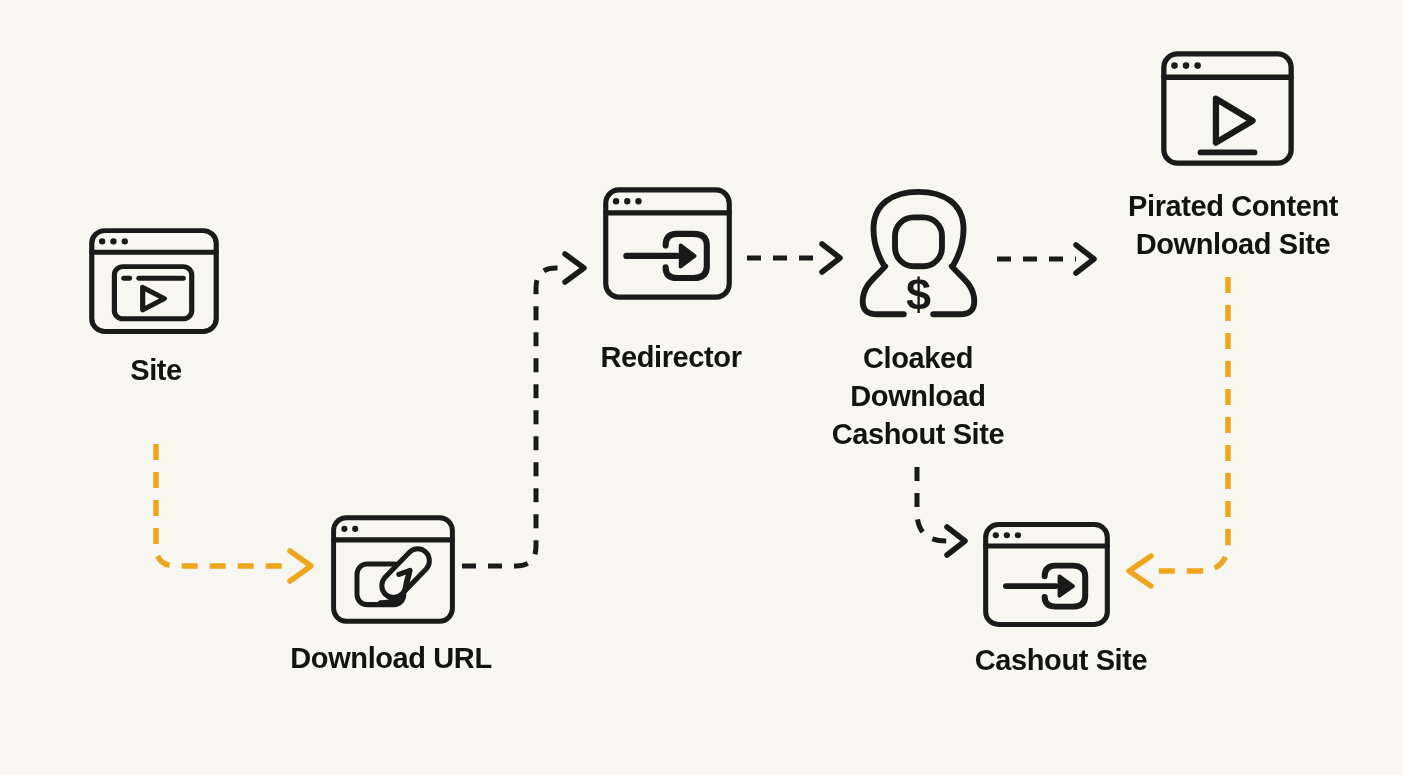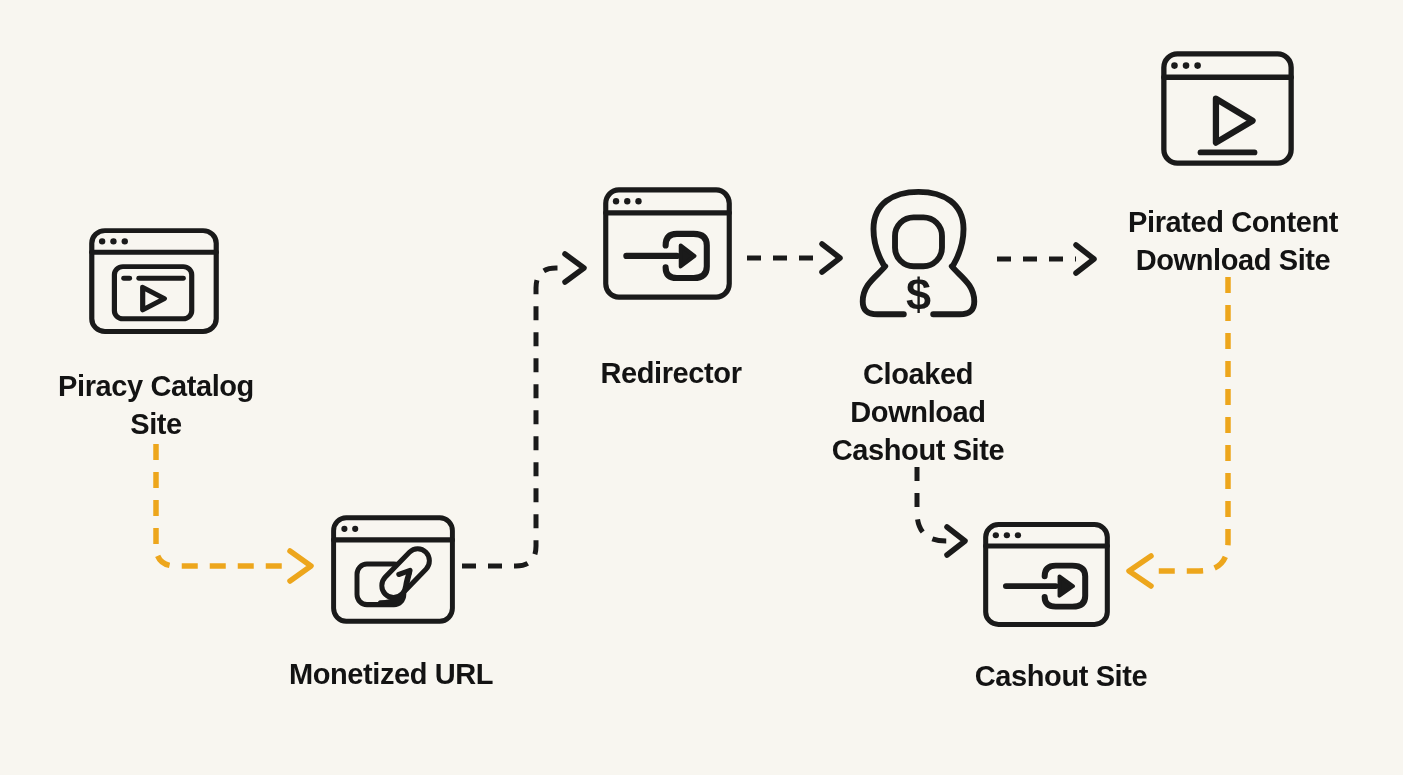--- a/index.html
+++ b/index.html
@@ -21,21 +21,20 @@
   .label{
     position:absolute;
     transform:translateX(-50%);
     text-align:center;
     color:#131313;
     font-weight:bold;
     font-size:29px;
     line-height:38px;
     letter-spacing:-0.4px;
     white-space:nowrap;
-    margin-top:16px;
   }
   
   #n1-icon{left:88px;  top:227px; width:132px; height:108px;}
   #n2-icon{left:330px; top:514px; width:126px; height:111px;}
   #n3-icon{left:602px; top:186px; width:131px; height:115px;}
   #n4-icon{left:850px; top:186px; width:137px; height:137px;}
   #n5-icon{left:1160px;top:50px;  width:135px; height:117px;}
   #n6-icon{left:982px; top:521px; width:129px; height:107px;}
   
   #n1-label{left:156px;  top:351px;}
@@ -89,40 +88,39 @@
         <circle class="ink-fill" cx="15" cy="16" r="3.4"></circle>
         <circle class="ink-fill" cx="27" cy="16" r="3.4"></circle>
         <circle class="ink-fill" cx="39" cy="16" r="3.4"></circle>
         <rect class="ink-stroke" x="28" y="44" width="82" height="58" rx="9"></rect>
         <line class="ink-stroke" x1="38" y1="57" x2="44" y2="57"></line>
         <line class="ink-stroke" x1="54" y1="57" x2="101" y2="57"></line>
         <path class="ink-stroke" d="M58,67 L81,79.5 L58,92 Z"></path>
       </svg>
     </div>
     <div class="label" id="n1-label">
-      <div>Piracy Catalog</div>
       <div>Site</div>
     </div>
   </div>
 
   <div class="node">
     <div class="icon" id="n2-icon">
       <svg viewBox="0 0 140 120" preserveAspectRatio="none">
         <rect class="ink-stroke" x="4" y="4" width="132" height="112" rx="14"></rect>
         <line class="ink-stroke" x1="4" y1="28" x2="136" y2="28"></line>
         <circle class="ink-fill" cx="16" cy="16" r="3.4"></circle>
         <circle class="ink-fill" cx="28" cy="16" r="3.4"></circle>
         <rect class="ink-stroke" x="30" y="54" width="52" height="44" rx="11"></rect>
         <rect class="ink-stroke bg-fill" x="52" y="51" width="64" height="26" rx="13" transform="rotate(-45 84 64)"></rect>
         <path class="ink-stroke" d="M56,96 C72,96 82,90 84,78 C85,72 86,68 88,64"></path>
         <polyline class="ink-stroke" points="76.4,65.4 89,61 85.6,74.6"></polyline>
       </svg>
     </div>
     <div class="label" id="n2-label">
-      <div>Monetized URL</div>
+      <div>Download URL</div>
     </div>
   </div>
 
   <div class="node">
     <div class="icon" id="n3-icon">
       <svg viewBox="0 0 140 120" preserveAspectRatio="none">
         <rect class="ink-stroke" x="4" y="4" width="132" height="112" rx="14"></rect>
         <line class="ink-stroke" x1="4" y1="28" x2="136" y2="28"></line>
         <circle class="ink-fill" cx="15" cy="16" r="3.4"></circle>
         <circle class="ink-fill" cx="27" cy="16" r="3.4"></circle>

